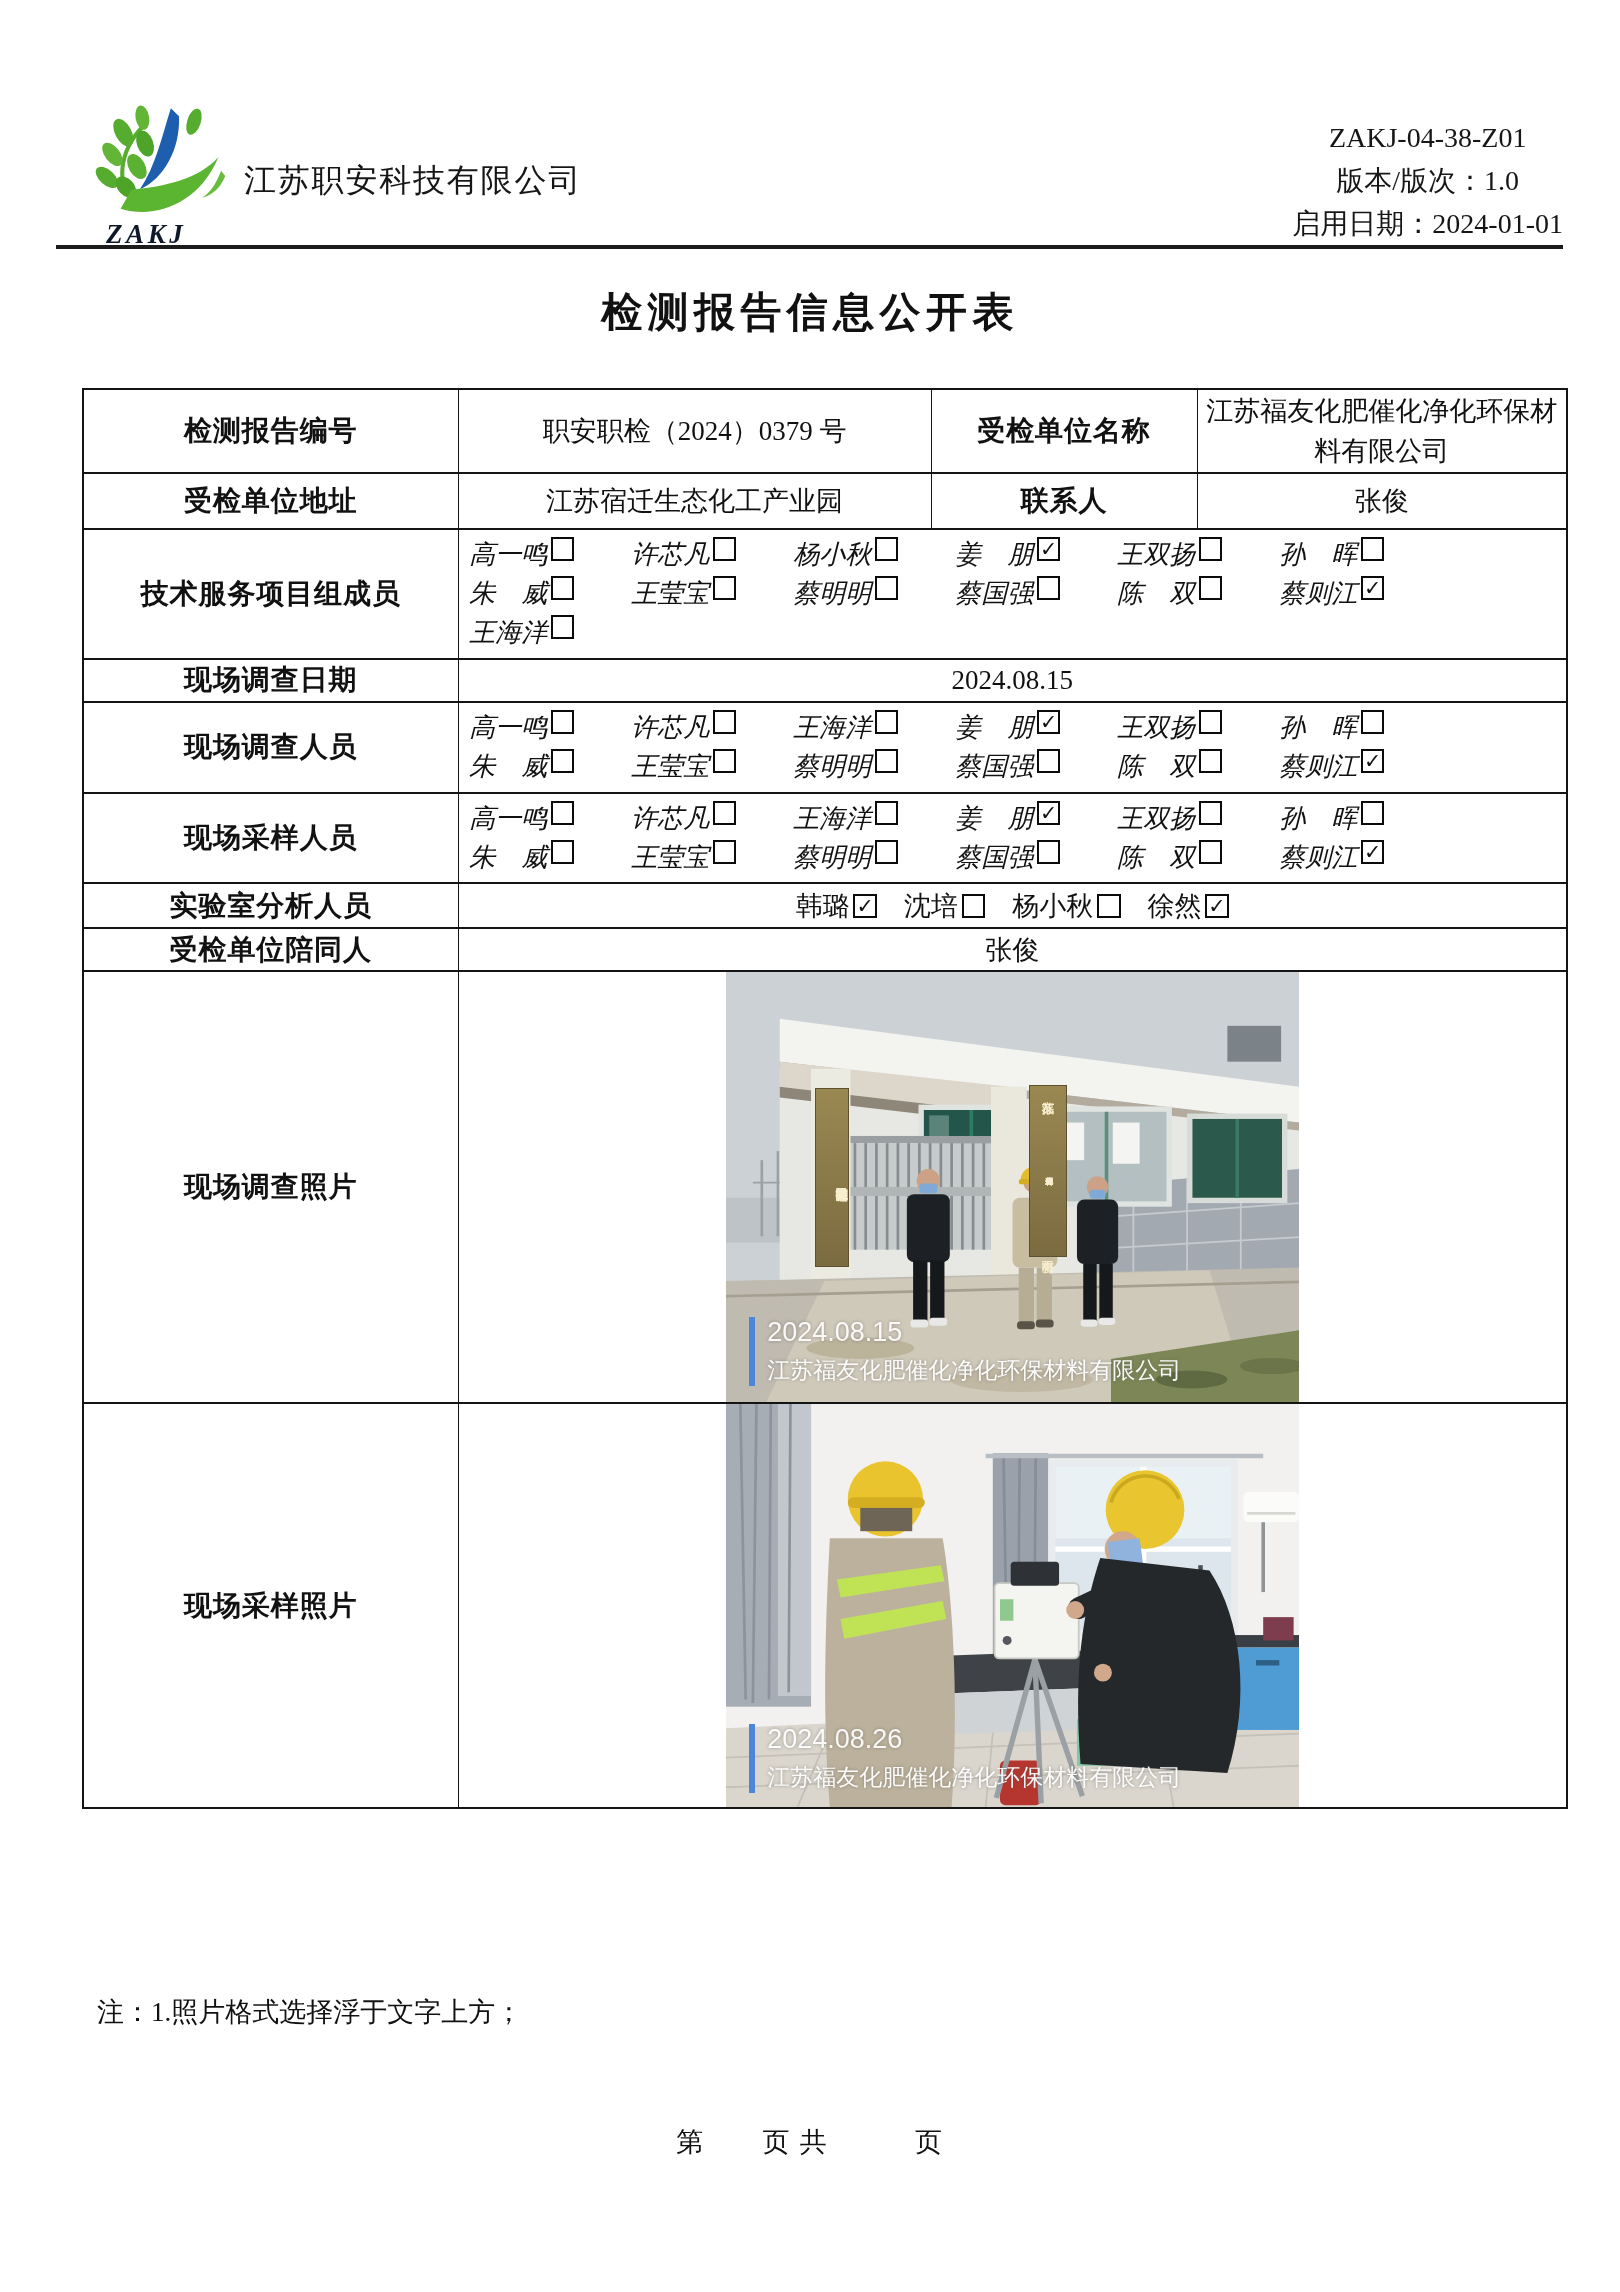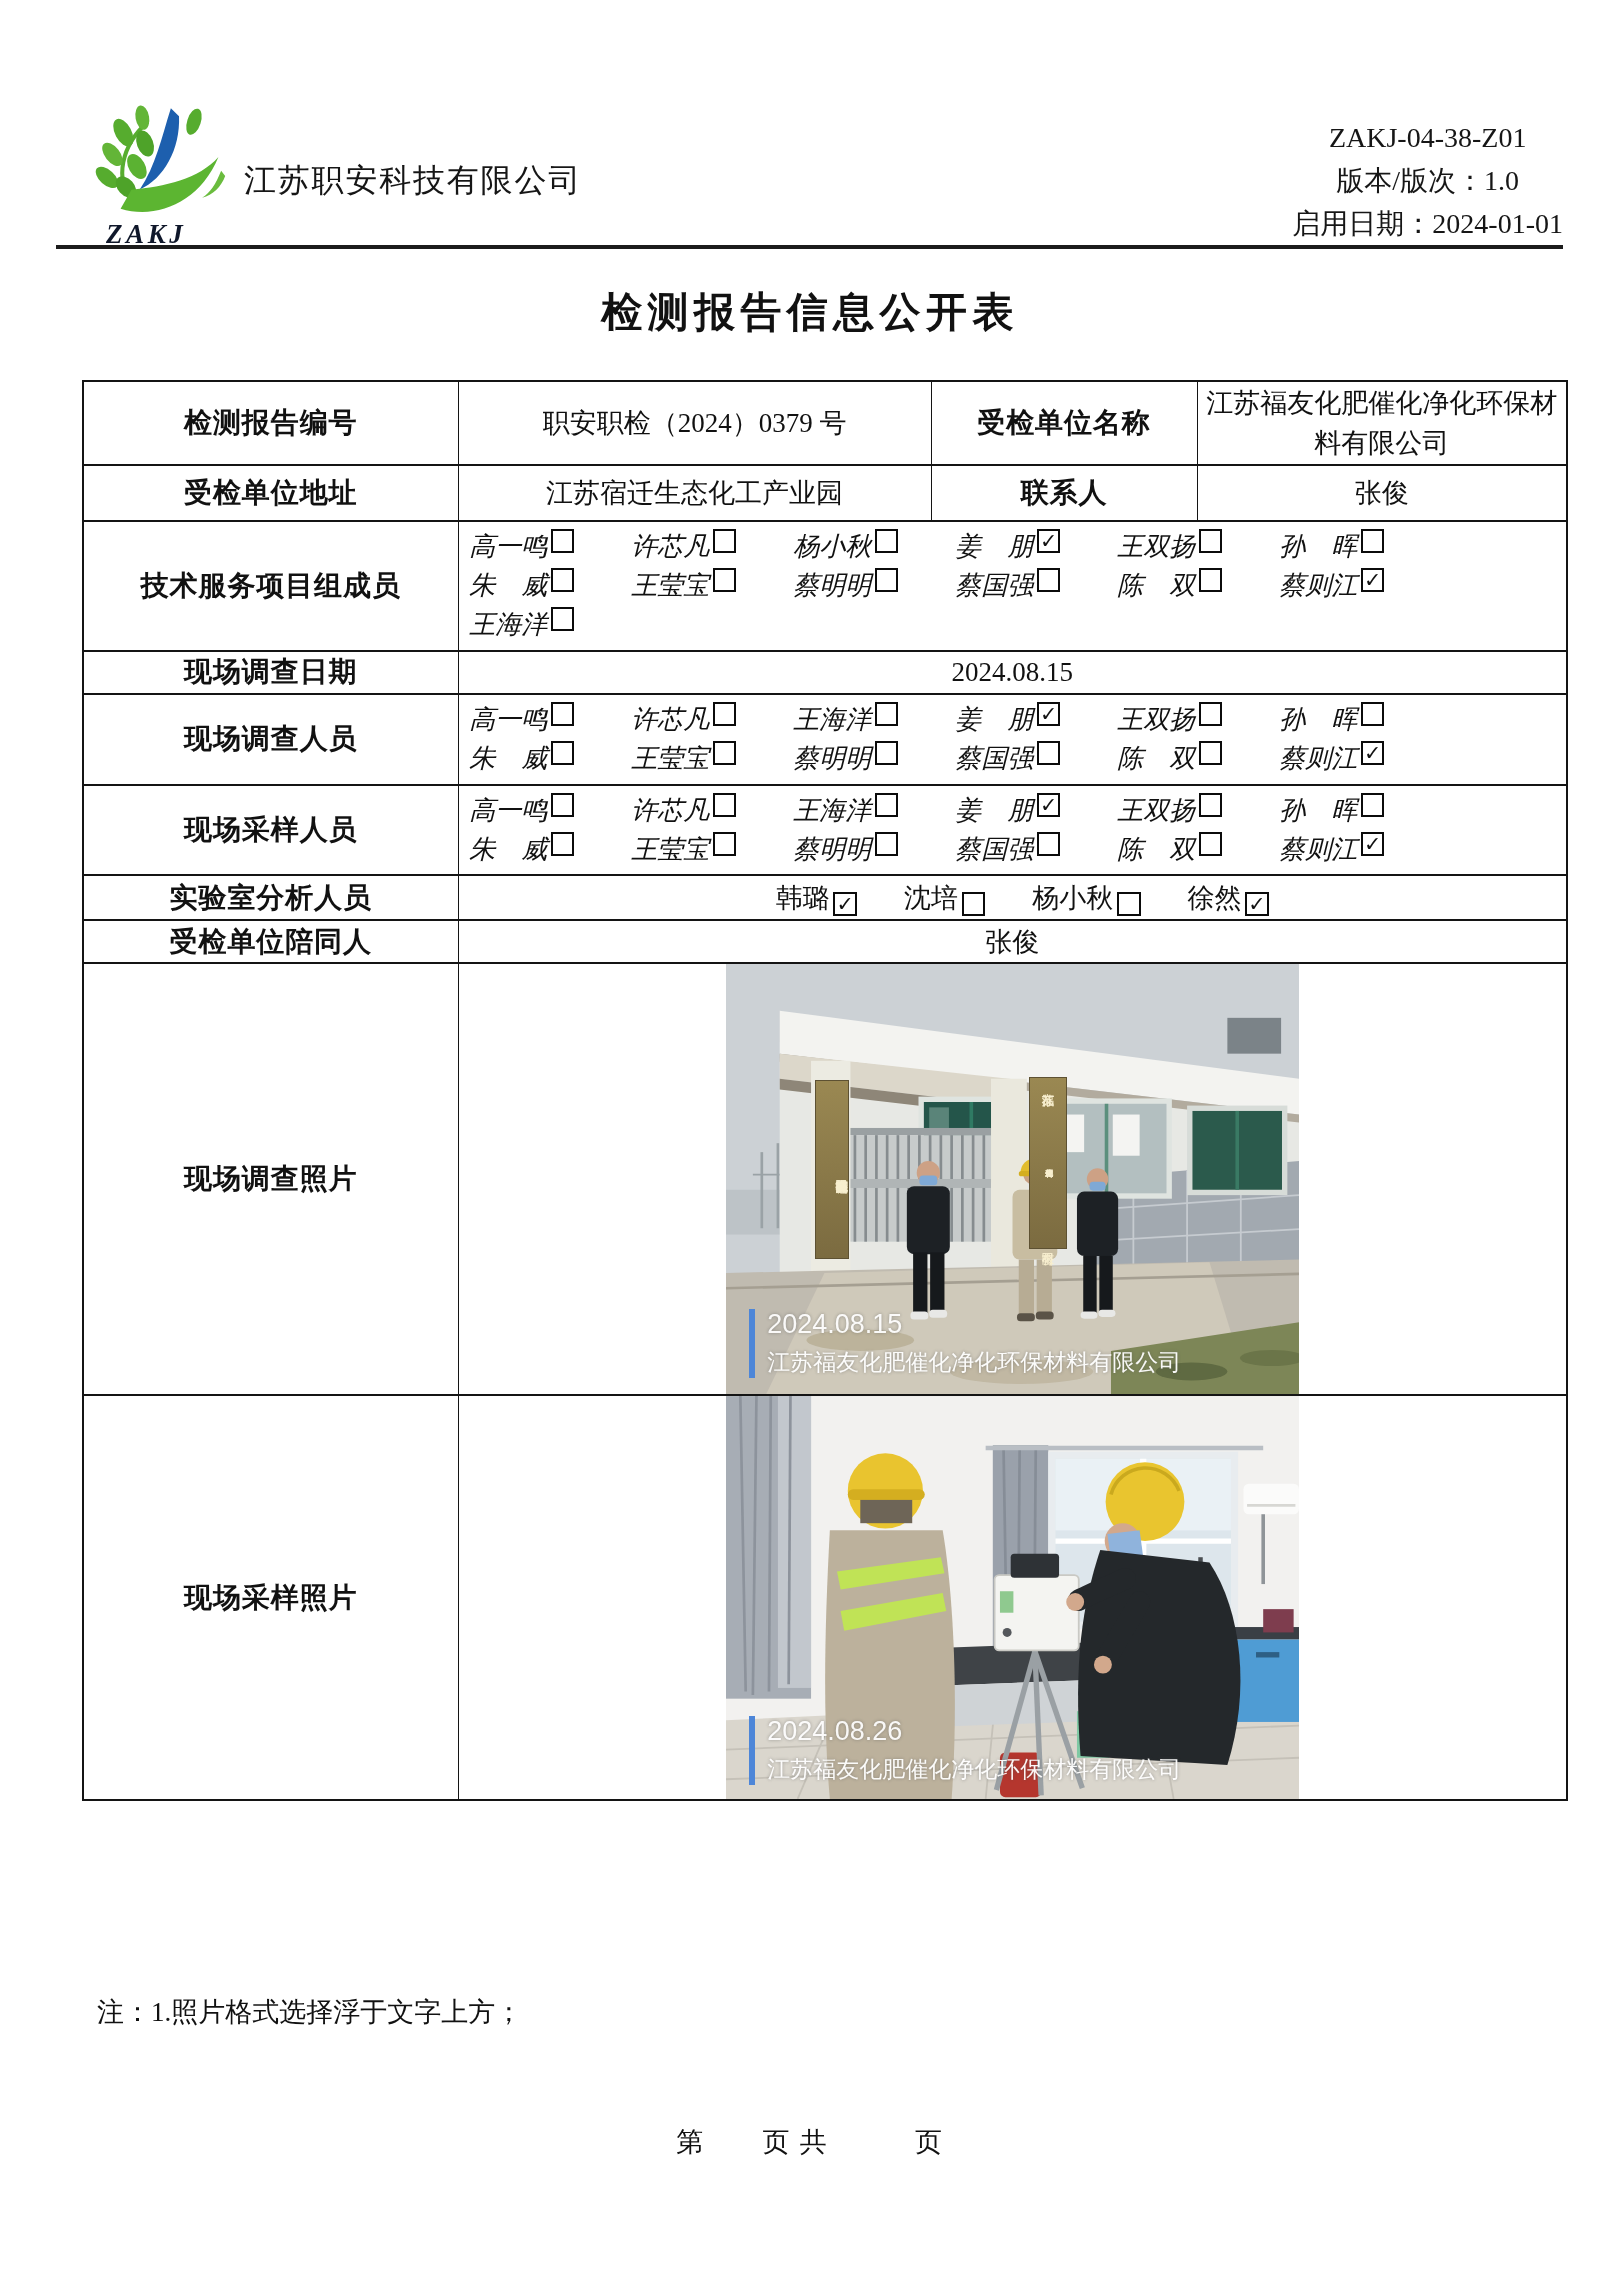--- a/index.html
+++ b/index.html
@@ -9,37 +9,37 @@
   
   #logo{left:85px;top:100px;width:150px;height:125px;}
   #logo-text{left:106px;top:219px;width:116px;font-family:"Liberation Serif","DejaVu Serif",serif;
              font-style:italic;font-weight:bold;font-size:27px;letter-spacing:3.6px;color:#0f172a;}
   #company-name{left:244px;top:159px;font-size:32px;letter-spacing:1.8px;color:#161616;}
   #doc-codes{right:57px;top:116px;text-align:center;font-size:28px;line-height:43px;color:#161616;}
   #header-rule{left:56px;top:245px;width:1507px;height:3.6px;background:#1c1c1c;}
   #page-title{left:0;top:285px;width:1620px;text-align:center;font-size:41px;font-weight:bold;
               letter-spacing:5.4px;font-family:"Liberation Sans","DejaVu Sans",sans-serif;}
   
-  #main-table{position:absolute;left:82px;top:380px;width:1484px;border-collapse:collapse;
+  #main-table{position:absolute;left:82px;top:388px;width:1484px;border-collapse:collapse;
               table-layout:fixed;border:2.7px solid #141414;}
   #main-table td{border:1.8px solid #141414;border-top-width:2.7px;border-bottom-width:2.7px;
                  padding:0;vertical-align:middle;overflow:hidden;}
   td.lbl{font-family:"Liberation Sans","DejaVu Sans",sans-serif;font-weight:bold;font-size:28px;
          text-align:center;letter-spacing:0.9px;}
   td.val{font-size:27px;text-align:center;}
   td.wrap{padding:3.6px 23px;line-height:1.5;}
   .rh1{height:84px}.rh2{height:56px}.rh3{height:129px}.rh4{height:43px}.rh5{height:84px}
   .rh6{height:47px}.rh7{height:82px}.rh8{height:45px}.rh9{height:43px}
   .rh10{height:358px}.rh11{height:393px}
   
   .name-cell{padding:5.4px 0 5.4px 10.7px !important;}
   .name-line{display:flex;align-items:center;height:39px;font-size:26px;}
   .name-line .slot{display:inline-flex;align-items:flex-start;width:162px;flex:none;font-style:italic;}
   .center-line{display:flex;align-items:center;justify-content:center;gap:27px;font-size:27px;}
-  .center-line .slot{display:inline-flex;align-items:flex-end;width:auto;margin-left:20px;}
+  .center-line .slot{display:inline-flex;align-items:center;width:auto;}
   .cb{display:inline-flex;width:19.7px;height:19.7px;border:2.7px solid #0b0b0b;margin-left:3.6px;
       align-items:center;justify-content:center;flex:none;
       font-family:"DejaVu Sans",sans-serif;font-weight:bold;font-size:20.6px;line-height:1;}
   
   .photo{position:relative;margin:0 auto;overflow:hidden;background:#cfd3d6;}
   #photo1{width:573px;height:430px;}
   #photo2{width:573px;height:403px;}
   .wm{position:absolute;left:23px;border-left:6.3px solid #4d86d8;padding-left:12.5px;color:#ffffff;
       text-align:left;text-shadow:0 0 3.6px rgba(80,80,80,.55);}
   .wm-date{font-size:27px;font-family:"Liberation Sans","DejaVu Sans",sans-serif;opacity:.92;}

